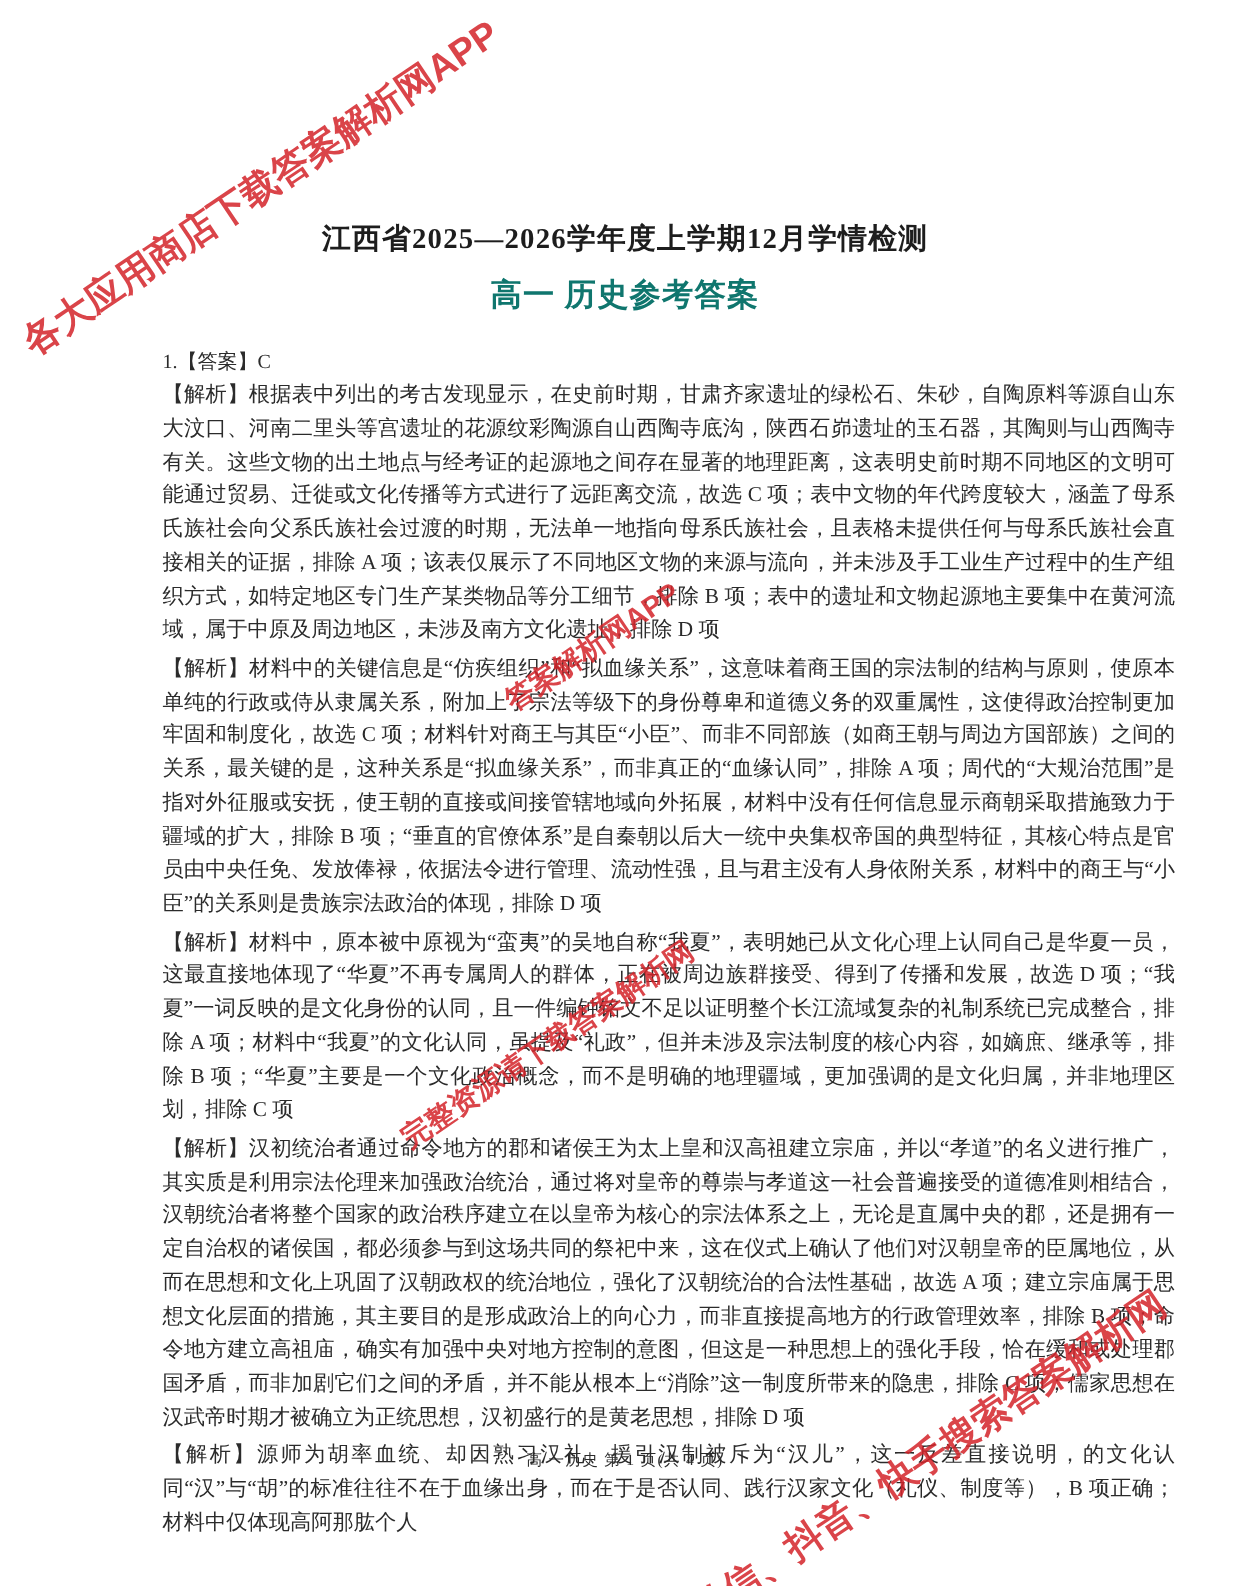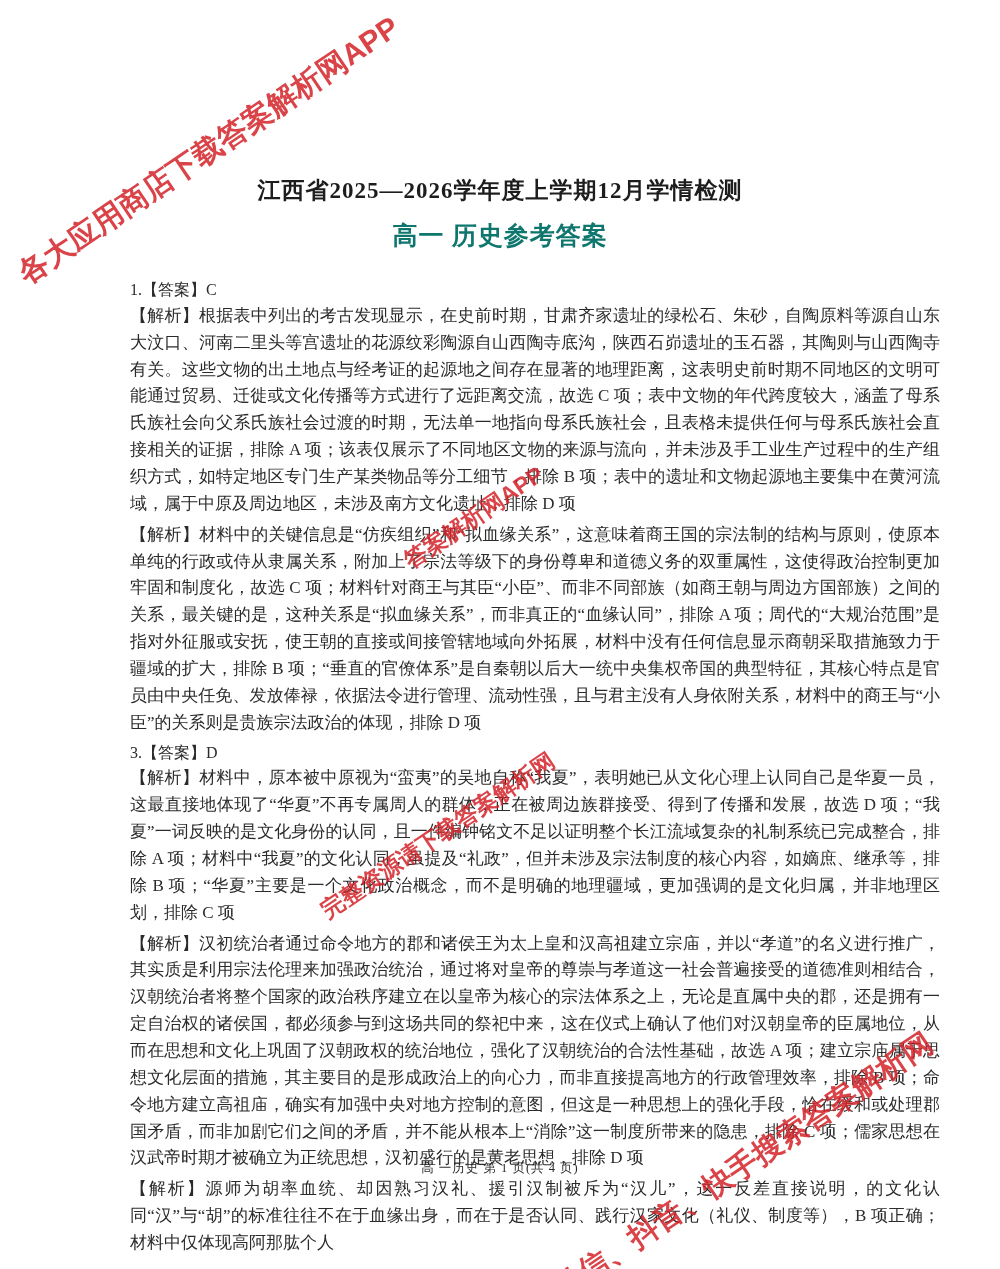--- a/index.html
+++ b/index.html
@@ -123,21 +123,20 @@
     <div class="qblock">
       <div class="q-answer"><span>1.</span><span>【答案】C</span></div>
       <div class="q-explain">【解析】根据表中列出的考古发现显示，在史前时期，甘肃齐家遗址的绿松石、朱砂，自陶原料等源自山东大汶口、河南二里头等宫遗址的花源纹彩陶源自山西陶寺底沟，陕西石峁遗址的玉石器，其陶则与山西陶寺有关。这些文物的出土地点与经考证的起源地之间存在显著的地理距离，这表明史前时期不同地区的文明可能通过贸易、迁徙或文化传播等方式进行了远距离交流，故选 C 项；表中文物的年代跨度较大，涵盖了母系氏族社会向父系氏族社会过渡的时期，无法单一地指向母系氏族社会，且表格未提供任何与母系氏族社会直接相关的证据，排除 A 项；该表仅展示了不同地区文物的来源与流向，并未涉及手工业生产过程中的生产组织方式，如特定地区专门生产某类物品等分工细节，排除 B 项；表中的遗址和文物起源地主要集中在黄河流域，属于中原及周边地区，未涉及南方文化遗址，排除 D 项</div>
     </div>
 
     <div class="qblock">
       <div class="q-explain">【解析】材料中的关键信息是“仿疾组织”和“拟血缘关系”，这意味着商王国的宗法制的结构与原则，使原本单纯的行政或侍从隶属关系，附加上了宗法等级下的身份尊卑和道德义务的双重属性，这使得政治控制更加牢固和制度化，故选 C 项；材料针对商王与其臣“小臣”、而非不同部族（如商王朝与周边方国部族）之间的关系，最关键的是，这种关系是“拟血缘关系”，而非真正的“血缘认同”，排除 A 项；周代的“大规治范围”是指对外征服或安抚，使王朝的直接或间接管辖地域向外拓展，材料中没有任何信息显示商朝采取措施致力于疆域的扩大，排除 B 项；“垂直的官僚体系”是自秦朝以后大一统中央集权帝国的典型特征，其核心特点是官员由中央任免、发放俸禄，依据法令进行管理、流动性强，且与君主没有人身依附关系，材料中的商王与“小臣”的关系则是贵族宗法政治的体现，排除 D 项</div>
     </div>
 
     <div class="qblock">
-      <div class="q-answer"><span>3.</span><span>【答案】D</span></div>
       <div class="q-explain">【解析】材料中，原本被中原视为“蛮夷”的吴地自称“我夏”，表明她已从文化心理上认同自己是华夏一员，这最直接地体现了“华夏”不再专属周人的群体，正在被周边族群接受、得到了传播和发展，故选 D 项；“我夏”一词反映的是文化身份的认同，且一件编钟铭文不足以证明整个长江流域复杂的礼制系统已完成整合，排除 A 项；材料中“我夏”的文化认同，虽提及“礼政”，但并未涉及宗法制度的核心内容，如嫡庶、继承等，排除 B 项；“华夏”主要是一个文化政治概念，而不是明确的地理疆域，更加强调的是文化归属，并非地理区划，排除 C 项</div>
     </div>
 
     <div class="qblock">
       <div class="q-explain">【解析】汉初统治者通过命令地方的郡和诸侯王为太上皇和汉高祖建立宗庙，并以“孝道”的名义进行推广，其实质是利用宗法伦理来加强政治统治，通过将对皇帝的尊崇与孝道这一社会普遍接受的道德准则相结合，汉朝统治者将整个国家的政治秩序建立在以皇帝为核心的宗法体系之上，无论是直属中央的郡，还是拥有一定自治权的诸侯国，都必须参与到这场共同的祭祀中来，这在仪式上确认了他们对汉朝皇帝的臣属地位，从而在思想和文化上巩固了汉朝政权的统治地位，强化了汉朝统治的合法性基础，故选 A 项；建立宗庙属于思想文化层面的措施，其主要目的是形成政治上的向心力，而非直接提高地方的行政管理效率，排除 B 项；命令地方建立高祖庙，确实有加强中央对地方控制的意图，但这是一种思想上的强化手段，恰在缓和或处理郡国矛盾，而非加剧它们之间的矛盾，并不能从根本上“消除”这一制度所带来的隐患，排除 C 项；儒家思想在汉武帝时期才被确立为正统思想，汉初盛行的是黄老思想，排除 D 项</div>
     </div>
 
     <div class="qblock">
       <div class="q-explain">【解析】源师为胡率血统、却因熟习汉礼、援引汉制被斥为“汉儿”，这一反差直接说明，的文化认同“汉”与“胡”的标准往往不在于血缘出身，而在于是否认同、践行汉家文化（礼仪、制度等），B 项正确；材料中仅体现高阿那肱个人</div>
     </div>

